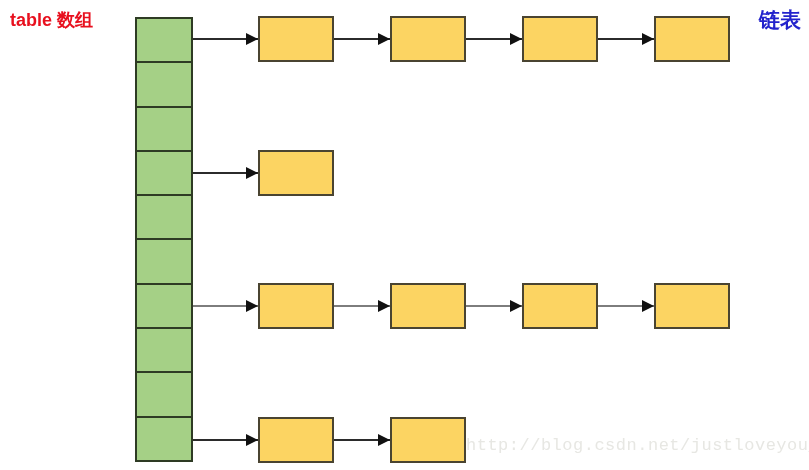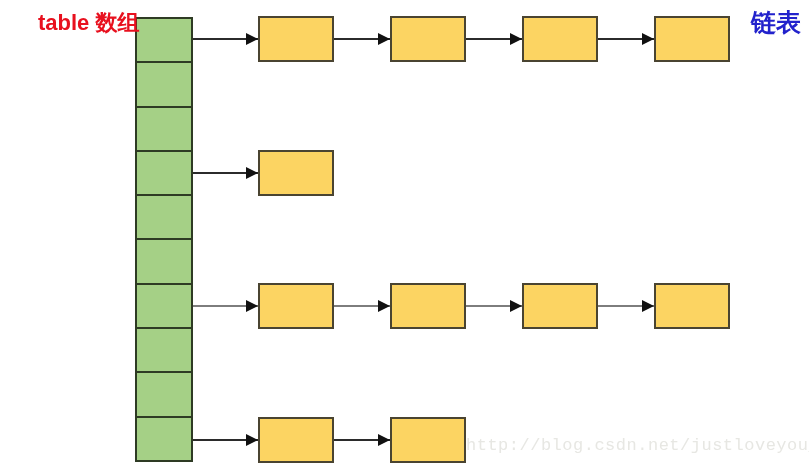--- a/index.html
+++ b/index.html
@@ -24,27 +24,26 @@
     overflow:hidden;
   }
   .label{
     position:absolute;
     font-weight:bold;
     white-space:nowrap;
     z-index:3;
   }
   .label.red{
     left:10px;top:8px;
-    font-size:22px;
+    font-size:18px;
     color:var(--label-red);
-    margin-left:28px;
   }
   .label.blue{
     right:8px;top:6px;
-    font-size:25px;
+    font-size:21px;
     color:var(--label-blue);
   }
   .array{
     position:absolute;
     left:135px;top:17px;
     width:58px;height:445px;
     box-sizing:border-box;
     border:2px solid var(--array-border);
     display:flex;
     flex-direction:column;

